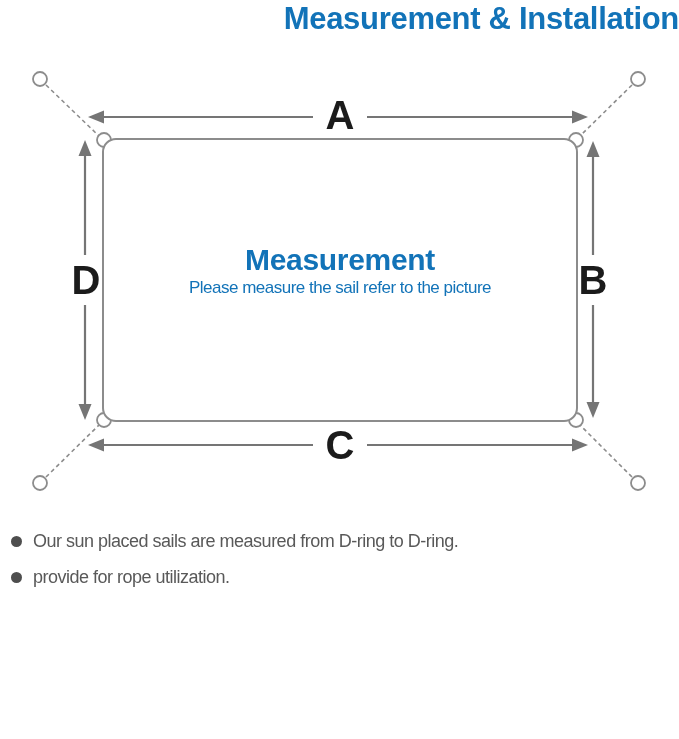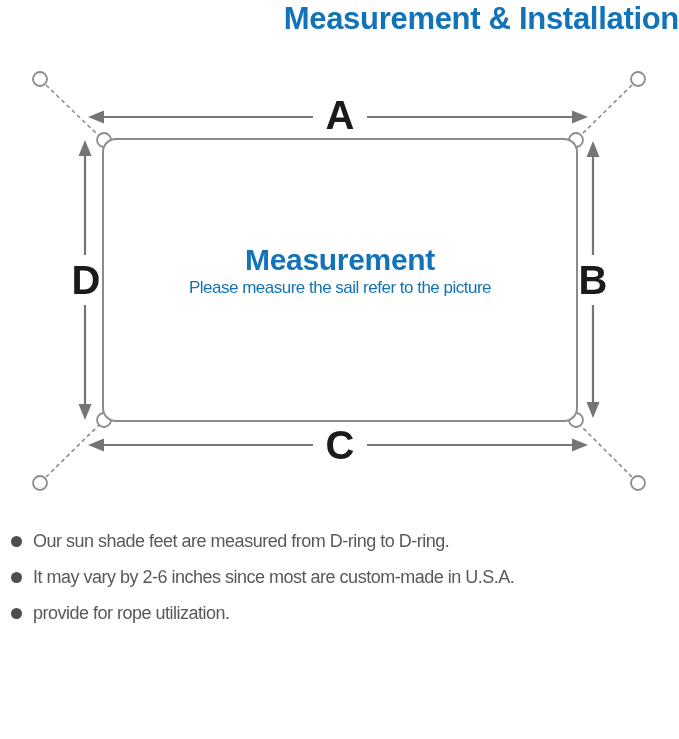--- a/index.html
+++ b/index.html
@@ -93,30 +93,24 @@
 
     <text class="center-title" x="340" y="270">Measurement</text>
     <text class="center-sub" x="340" y="293">Please measure the sail refer to the picture</text>
   </svg>
 
   <div class="bullets">
 
     <div class="bullet">
       <span class="dot"></span>
       <div class="bullet-text">
-        <div>Our sun shade feet are measured from D-ring to D-ring.</div>
+        <div>Our sun placed sails are measured from D-ring to D-ring.</div>
       </div>
     </div>
 
-    <div class="bullet">
-      <span class="dot"></span>
-      <div class="bullet-text">
-        <div>It may vary by 2-6 inches since most are custom-made in U.S.A.</div>
-      </div>
-    </div>
 
     <div class="bullet">
       <span class="dot"></span>
       <div class="bullet-text">
         <div>provide for rope utilization.</div>
       </div>
     </div>
 
 
 

